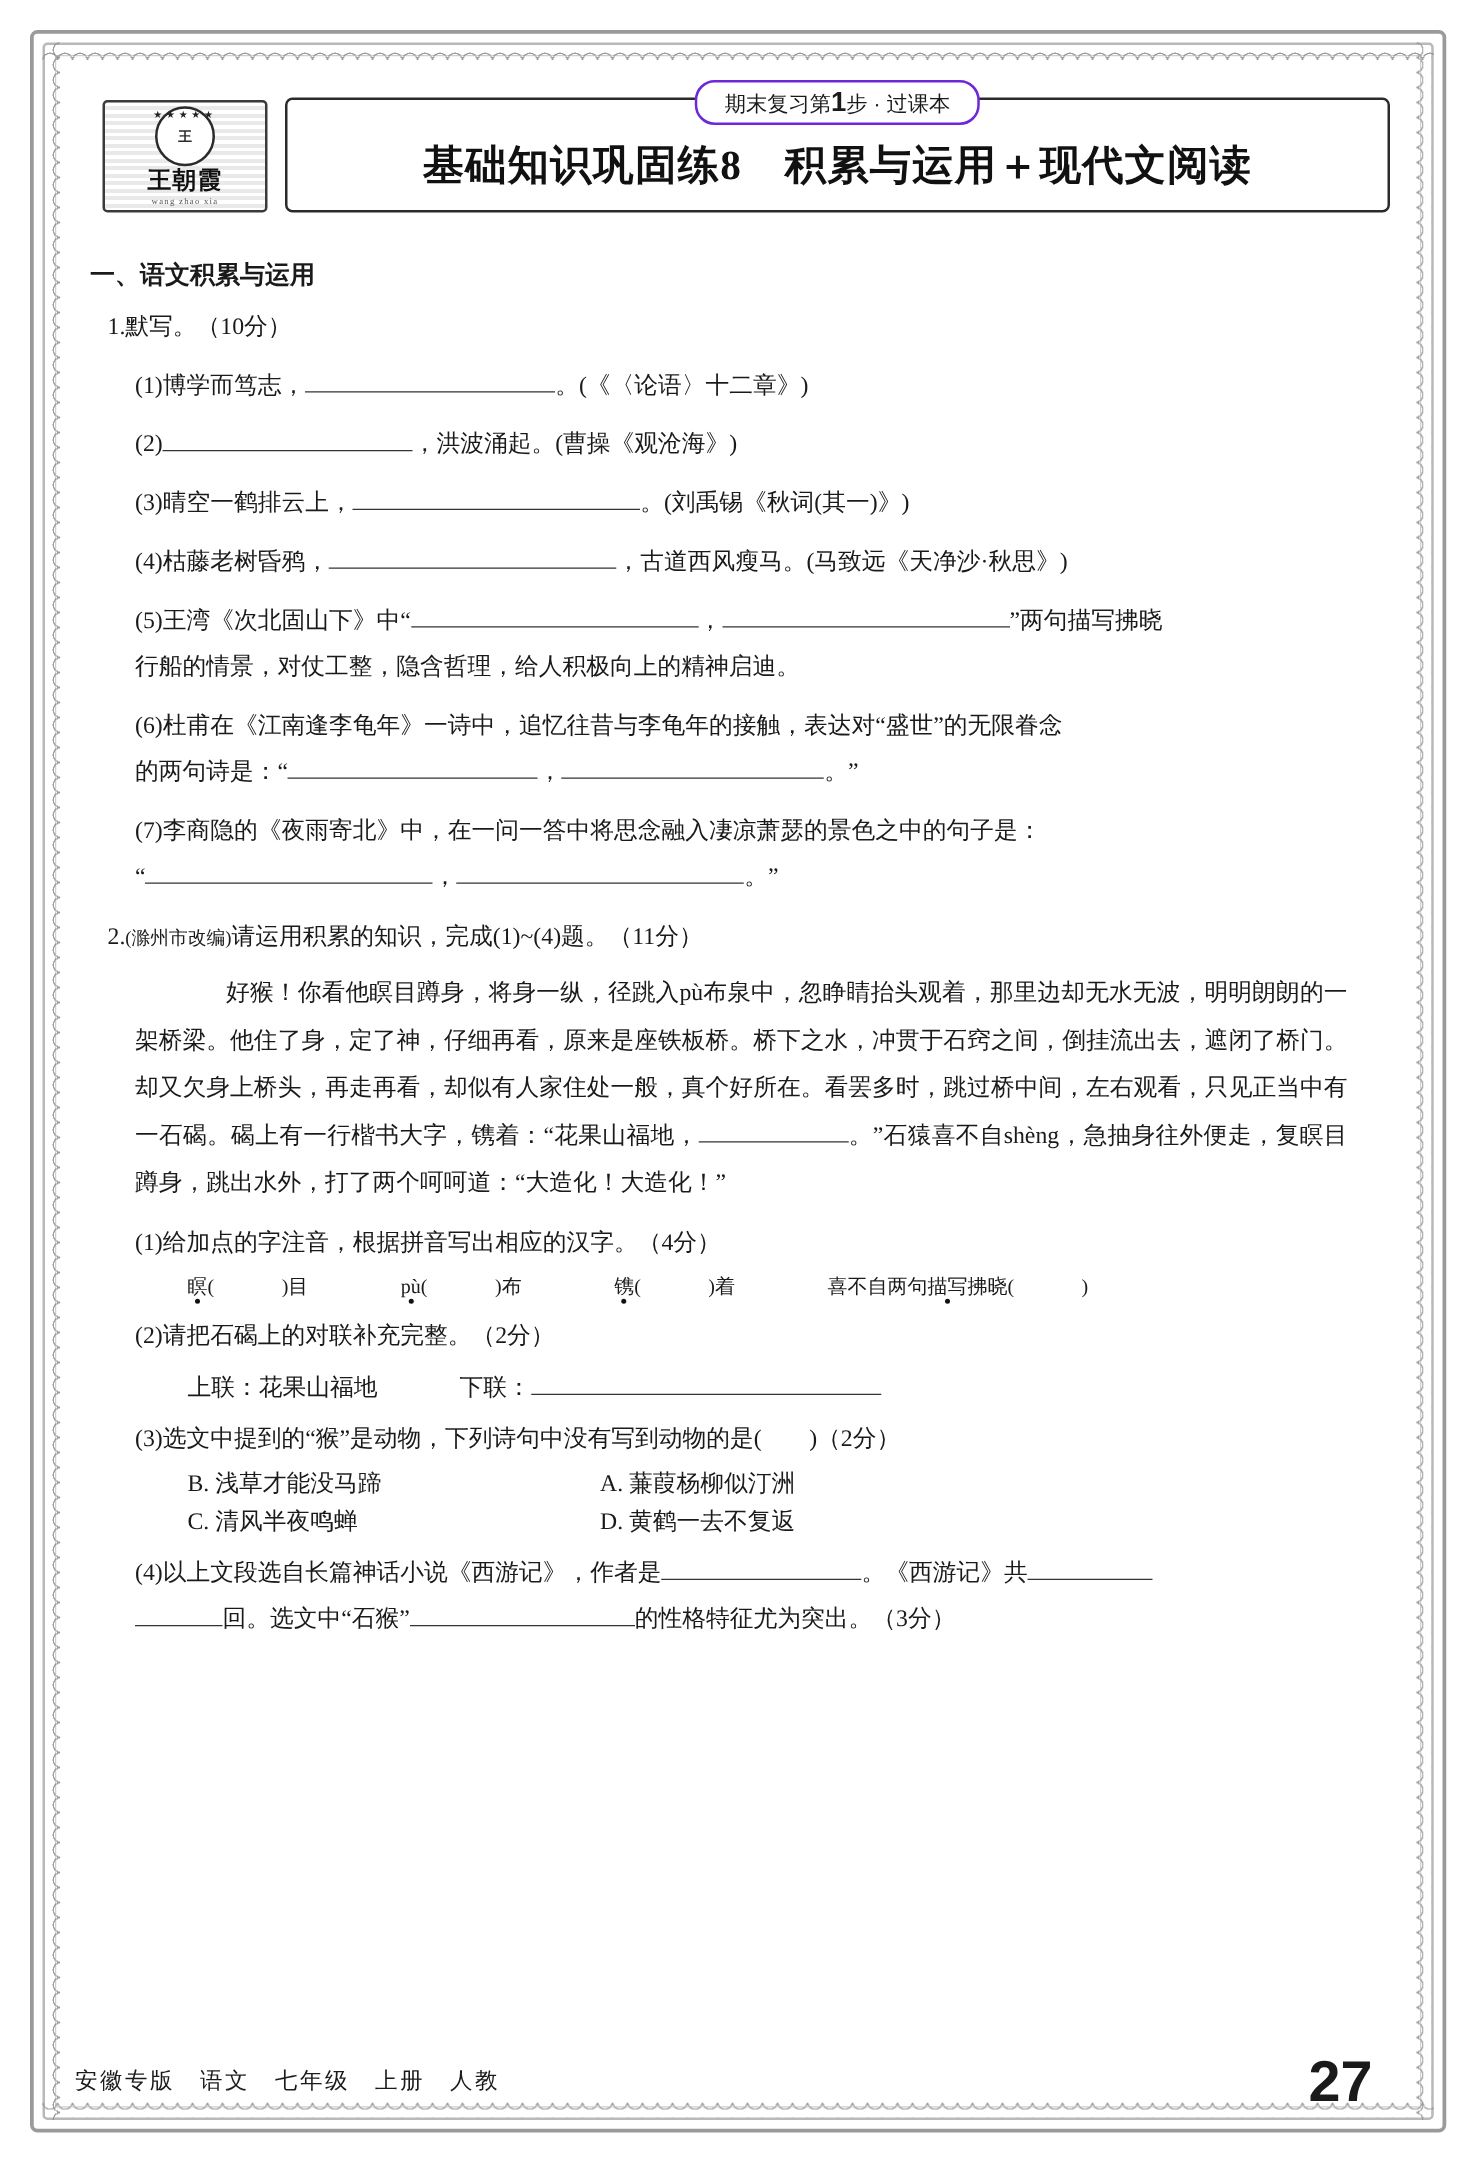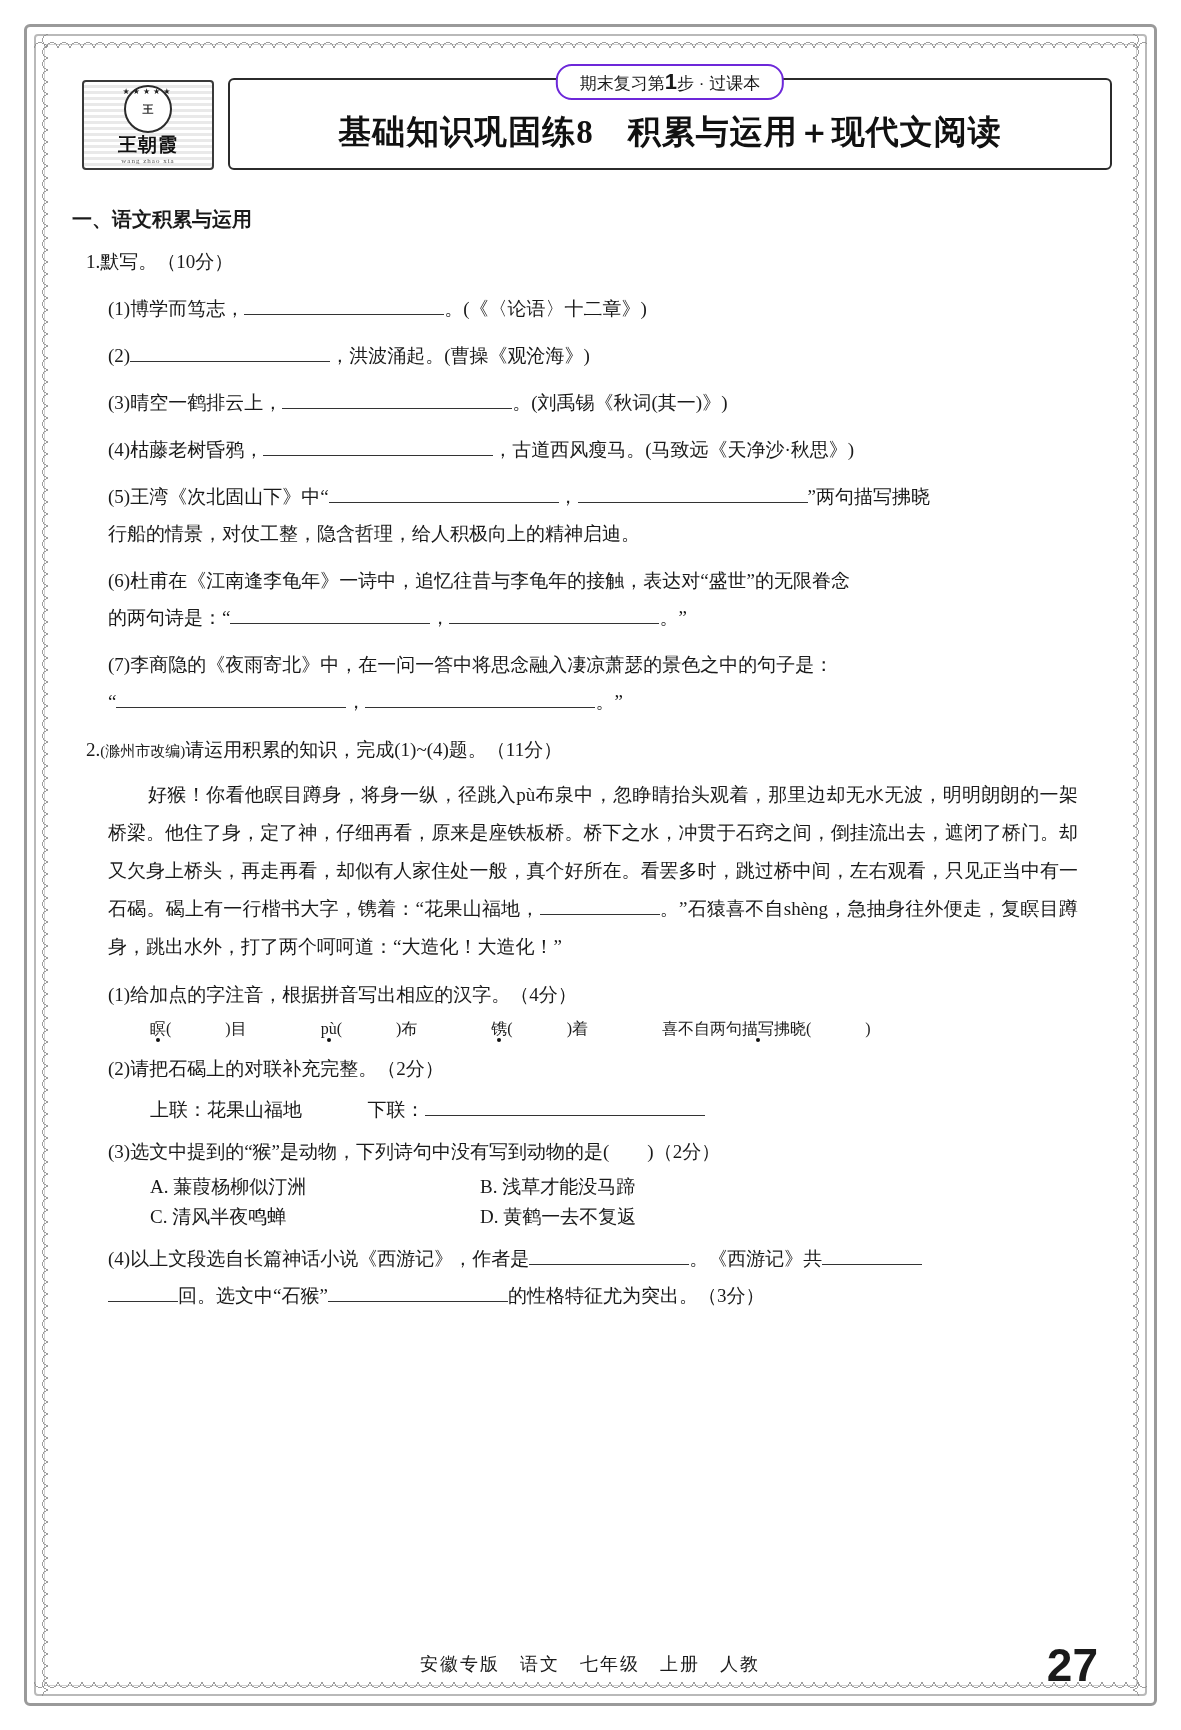--- a/index.html
+++ b/index.html
@@ -133,21 +133,21 @@
     height:1.05em;
   }
   .b120{width:120px}.b160{width:160px}
   .b180{width:180px}.b200{width:200px}.b210{width:210px}.b230{width:230px}.b70{width:70px}.b100{width:100px}.b280{width:280px}
 
   .passage{
     margin:8px 42px 0 48px;
     font-size:19px;line-height:2.0;
     text-align:justify;
   }
-  .passage .first{padding-left:2.1em;display:block;}
+  .passage .first{padding-left:2.1em;display:block;margin-left:33px;}
   .dot{
     position:relative;
   }
   .dot::after{
     content:"";
     position:absolute;left:50%;transform:translateX(-50%);
     bottom:-5px;width:4px;height:4px;border-radius:50%;
     background:#111;
   }
   .pinyin{font-family:"Liberation Serif", serif;}
@@ -166,21 +166,21 @@
   }
   .opts{
     margin:4px 0 0 90px;font-size:19px;
     display:flex;
   }
   .opts .col{width:330px;}
 
   
   .footer{
     position:absolute;left:0;right:0;bottom:-6px;
-    display:flex;align-items:flex-end;justify-content:center;
+    display:flex;align-items:flex-end;
     font-size:18px;
   }
   .footer .ftxt{letter-spacing:2px;}
   .pagenum{
     position:absolute;right:22px;bottom:-16px;
     font-size:46px;font-weight:bold;
     font-family:"Liberation Sans", sans-serif;
   }
 </style>
 </head>
@@ -274,22 +274,22 @@
 
   <div class="couplet">
     <span>上联：花果山福地</span>
     <span style="display:inline-block;width:56px;"></span>
     <span>下联：</span><span class="blank b280"></span>
   </div>
 
   <div class="q indent1">(3)选文中提到的“猴”是动物，下列诗句中没有写到动物的是(　　)（2分）</div>
 
   <div class="opts">
+    <span class="col">B. 浅草才能没马蹄</span>
     <span class="col">A. 蒹葭杨柳似汀洲</span>
-    <span class="col">B. 浅草才能没马蹄</span>
   </div>
   <div class="opts">
     <span class="col">C. 清风半夜鸣蝉</span>
     <span class="col">D. 黄鹤一去不复返</span>
   </div>
 
   <div class="q indent1">
     <span>(4)以上文段选自长篇神话小说《西游记》，作者是</span><span class="blank b160"></span><span>。《西游记》共</span><span class="blank b100"></span>
     <div>
       <span class="blank b70"></span><span>回。选文中“石猴”</span><span class="blank b180"></span><span>的性格特征尤为突出。（3分）</span>

